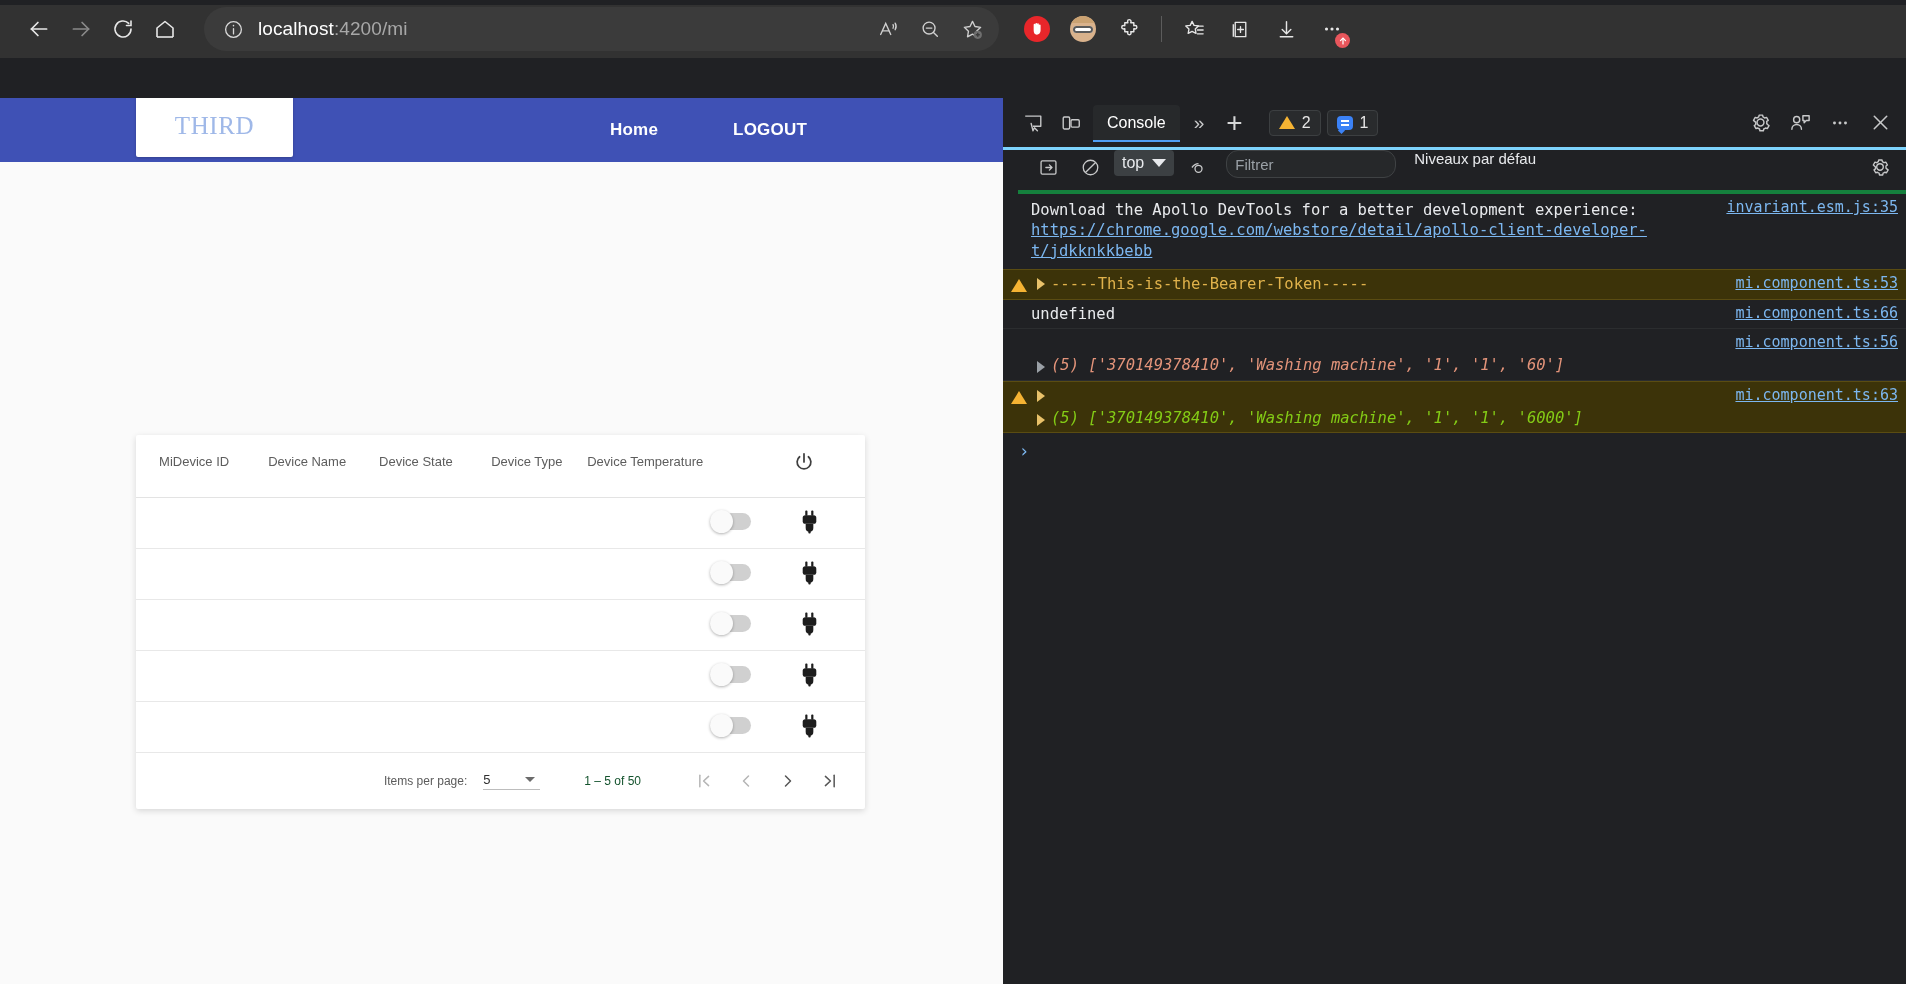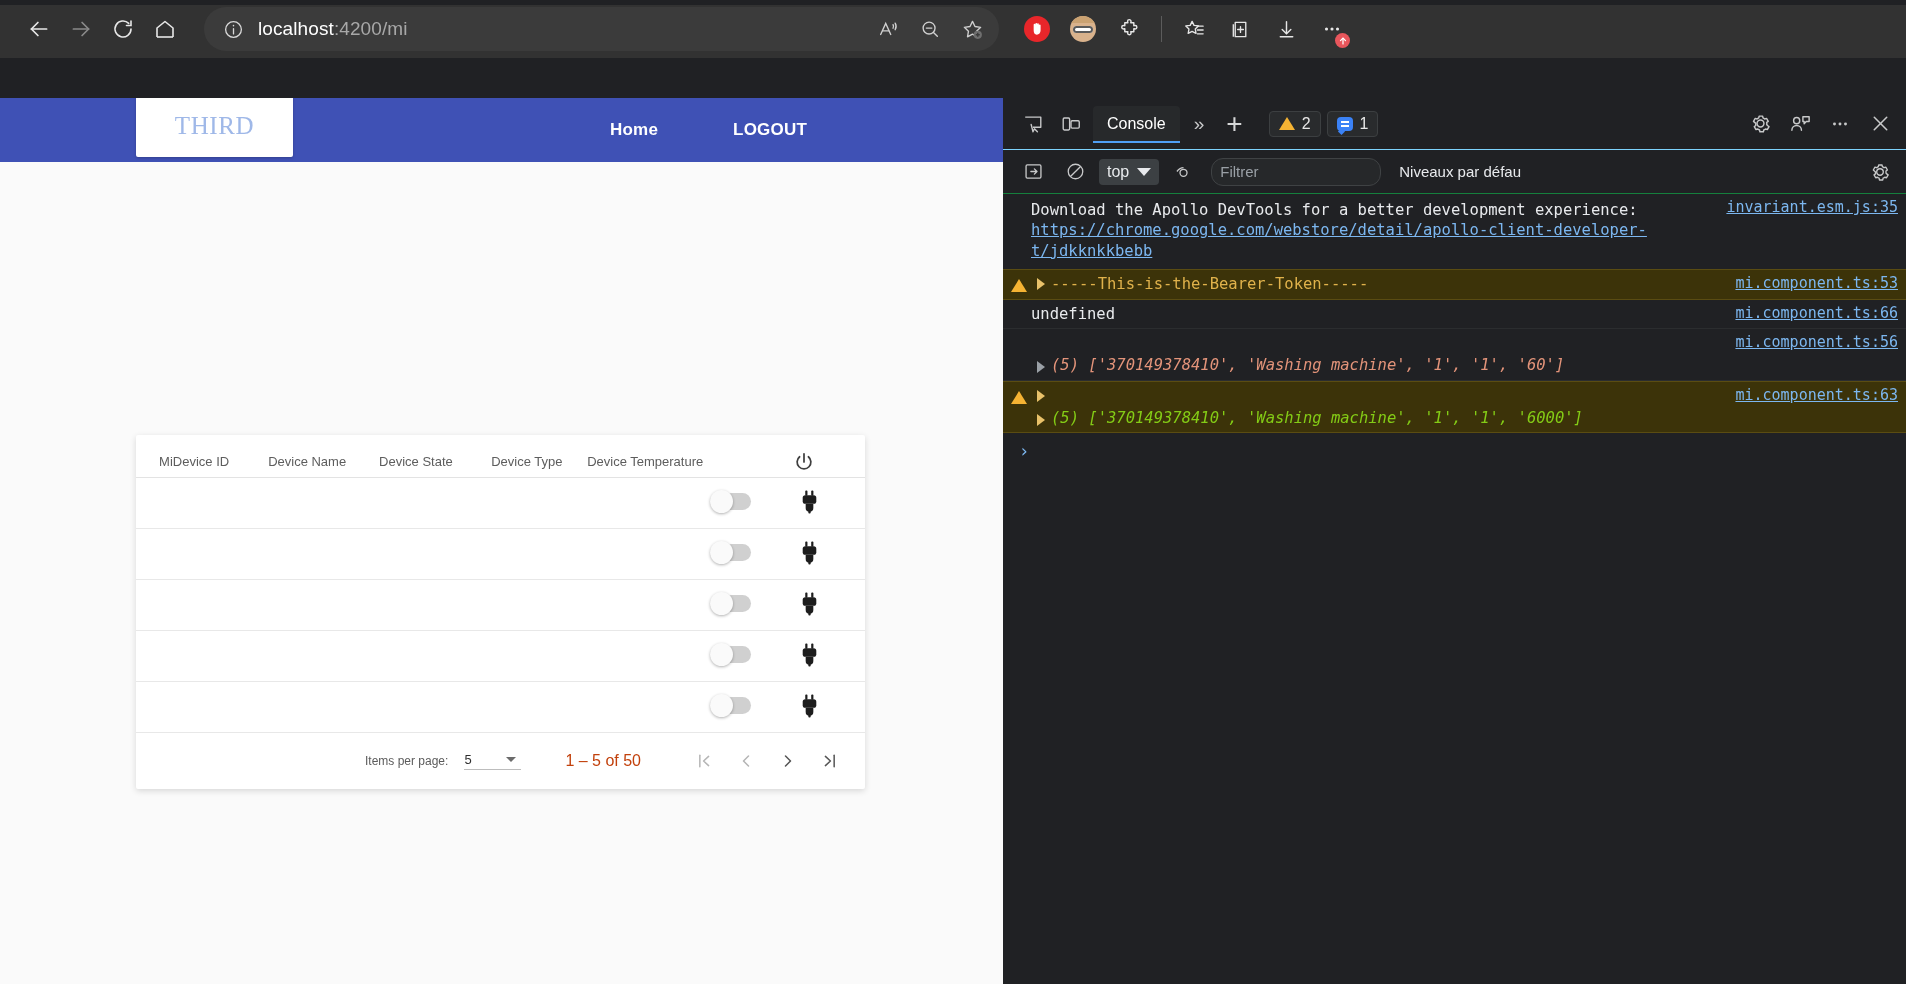--- a/index.html
+++ b/index.html
@@ -63,21 +63,21 @@
   .nav-links { position: absolute; left: 610px; top: 0; height: 64px; display: flex; align-items: center; gap: 75px; }
   .nav-link { color: #ffffff; font-size: 17px; font-weight: bold; letter-spacing: .2px; }
 
   .page-body { background: #fafafa; height: calc(100% - 64px); position: relative; }
   .table-card {
     position: absolute; left: 136px; top: 273px; width: 729px; background: #ffffff;
     box-shadow: 0 2px 6px rgba(0,0,0,.14); border-radius: 2px;
   }
   table.mat { width: 100%; border-collapse: collapse; table-layout: fixed; }
   table.mat th {
-    font-size: 13px; color: #5d5d5d; font-weight: normal; padding: 16px 0 4px;
+    font-size: 13px; color: #5d5d5d; font-weight: normal; padding: 16px 0 24px;
     border-bottom: 1px solid #e3e3e3; vertical-align: middle; line-height: 1.45;
   }
   table.mat td { height: 51px; border-bottom: 1px solid #e8e8e8; vertical-align: middle; font-size: 13px; color: #444; }
   .col-1 { width: 110px; } .col-2 { width: 104px; } .col-3 { width: 102px; }
   .col-4 { width: 108px; } .col-5 { width: 116px; } .col-6 { width: 80px; } .col-7 { width: 70px; }
   .power-head { display: flex; align-items: center; justify-content: flex-start; padding-left: 2px; }
   .toggle {
     width: 41px; height: 17px; border-radius: 9px; background: #d0d0d0; position: relative; display: inline-block;
   }
   .toggle::after {
@@ -89,45 +89,45 @@
   .plug { display:inline-block; }
 
   .paginator {
     height: 56px; display: flex; align-items: center; justify-content: flex-end; padding-right: 14px;
     font-size: 12px; color: #5b5b5b; gap: 0;
   }
   .ipp-label { margin-right: 16px; text-align: right; }
   .ipp-select { display: flex; align-items: center; gap: 34px; border-bottom: 1px solid #bdbdbd; padding-bottom: 2px; min-width: 57px;}
   .ipp-value { font-size: 13px; color: #2f2f2f; }
   .caret-down { width:0;height:0;border-left:5px solid transparent;border-right:5px solid transparent;border-top:5px solid #6b6b6b;}
-  .range-label { margin-left: 44px; margin-right: 42px; font-size: 16px; color: #c2410c;}
+  .range-label { margin-left: 44px; margin-right: 42px; font-size: 12px; color: #14532d;}
   .pg-btn { width: 42px; height: 42px; display:flex;align-items:center;justify-content:center;color:#555;}
   .pg-btn.dim { color: #b5b5b5; }
 
   
-  .dt-toolbar { height: 52px; display: flex; align-items: center; padding: 0 8px 0 12px; gap: 2px; border-bottom: 1px solid #7dd3fc;}
+  .dt-toolbar { height: 52px; display: flex; align-items: center; padding: 0 8px 0 12px; gap: 2px; border-bottom: 3px solid #7dd3fc;}
   .dt-ic { width: 36px; height: 34px; display:flex;align-items:center;justify-content:center;color:#c8c9ca; border-radius:4px;}
   .dt-tab {
     height: 36px; padding: 0 14px; display:flex;align-items:center; color:#ffffff; font-size:16px;
     background:#27292b; border-radius:4px 4px 0 0; position:relative; margin: 0 2px;
   }
   .dt-tab::after { content:""; position:absolute; left:0; right:0; bottom:-1px; height:2px; background:#4f9ff5; }
   .dt-chev { color:#c8c9ca; font-size: 19px; padding: 0 10px; }
   .dt-plus { color:#d6d7d8; font-size: 28px; padding: 0 10px; line-height: 1;}
   .counters { display:flex; align-items:center; gap: 6px; margin-left: 14px;}
   .counter { display:flex;align-items:center;gap:7px; padding: 3px 9px; border-radius:4px; border:1px solid #3c3f41; background:#292b2d;}
   .counter .num { font-size: 16px; color: #e6e6e6; }
   .tri-warn { width:0;height:0;border-left:8px solid transparent;border-right:8px solid transparent;border-bottom:13px solid #f5b333;}
   .bubble-info { width:16px;height:14px;border-radius:4px;background:#3b82f6; position:relative;}
   .bubble-info::after{content:""; position:absolute; left:4px; top:4px; width:8px;height:2px;background:#fff;
      box-shadow: 0 4px 0 0 #fff;}
   .bubble-info::before{content:""; position:absolute; left:2px; bottom:-3px; width:5px;height:5px;background:#3b82f6; transform: rotate(45deg);}
   .dt-right { margin-left: auto; display:flex; align-items:center; gap: 4px;}
 
-  .dt-filterbar { height: 44px; display:flex; align-items:center; gap: 6px; padding: 0 8px 0 12px; border-bottom: 1px solid #15803d;}
+  .dt-filterbar { height: 44px; display:flex; align-items:flex-start; gap: 6px; padding: 0 8px 0 12px; border-bottom: 4px solid #15803d; margin-left: 15px;}
   .ctx-select {
     background:#3c4043; border-radius:4px; padding: 4px 8px; display:flex; align-items:center; gap:8px;
     color:#e8eaed; font-size:16px;
   }
   .ctx-caret { width:0;height:0;border-left:7px solid transparent;border-right:7px solid transparent;border-top:8px solid #e8eaed;}
   .filter-input {
     flex: 0 1 170px; height: 28px; background:#26282a; border: 1px solid #3f4244; border-radius: 12px;
     color:#9aa0a6; font-size:15px; padding: 0 8px; display:flex; align-items:center; margin-left: 4px;
   }
   .levels { color:#e8eaed; font-size:15px; margin-left: 12px; white-space:nowrap; overflow:hidden;

